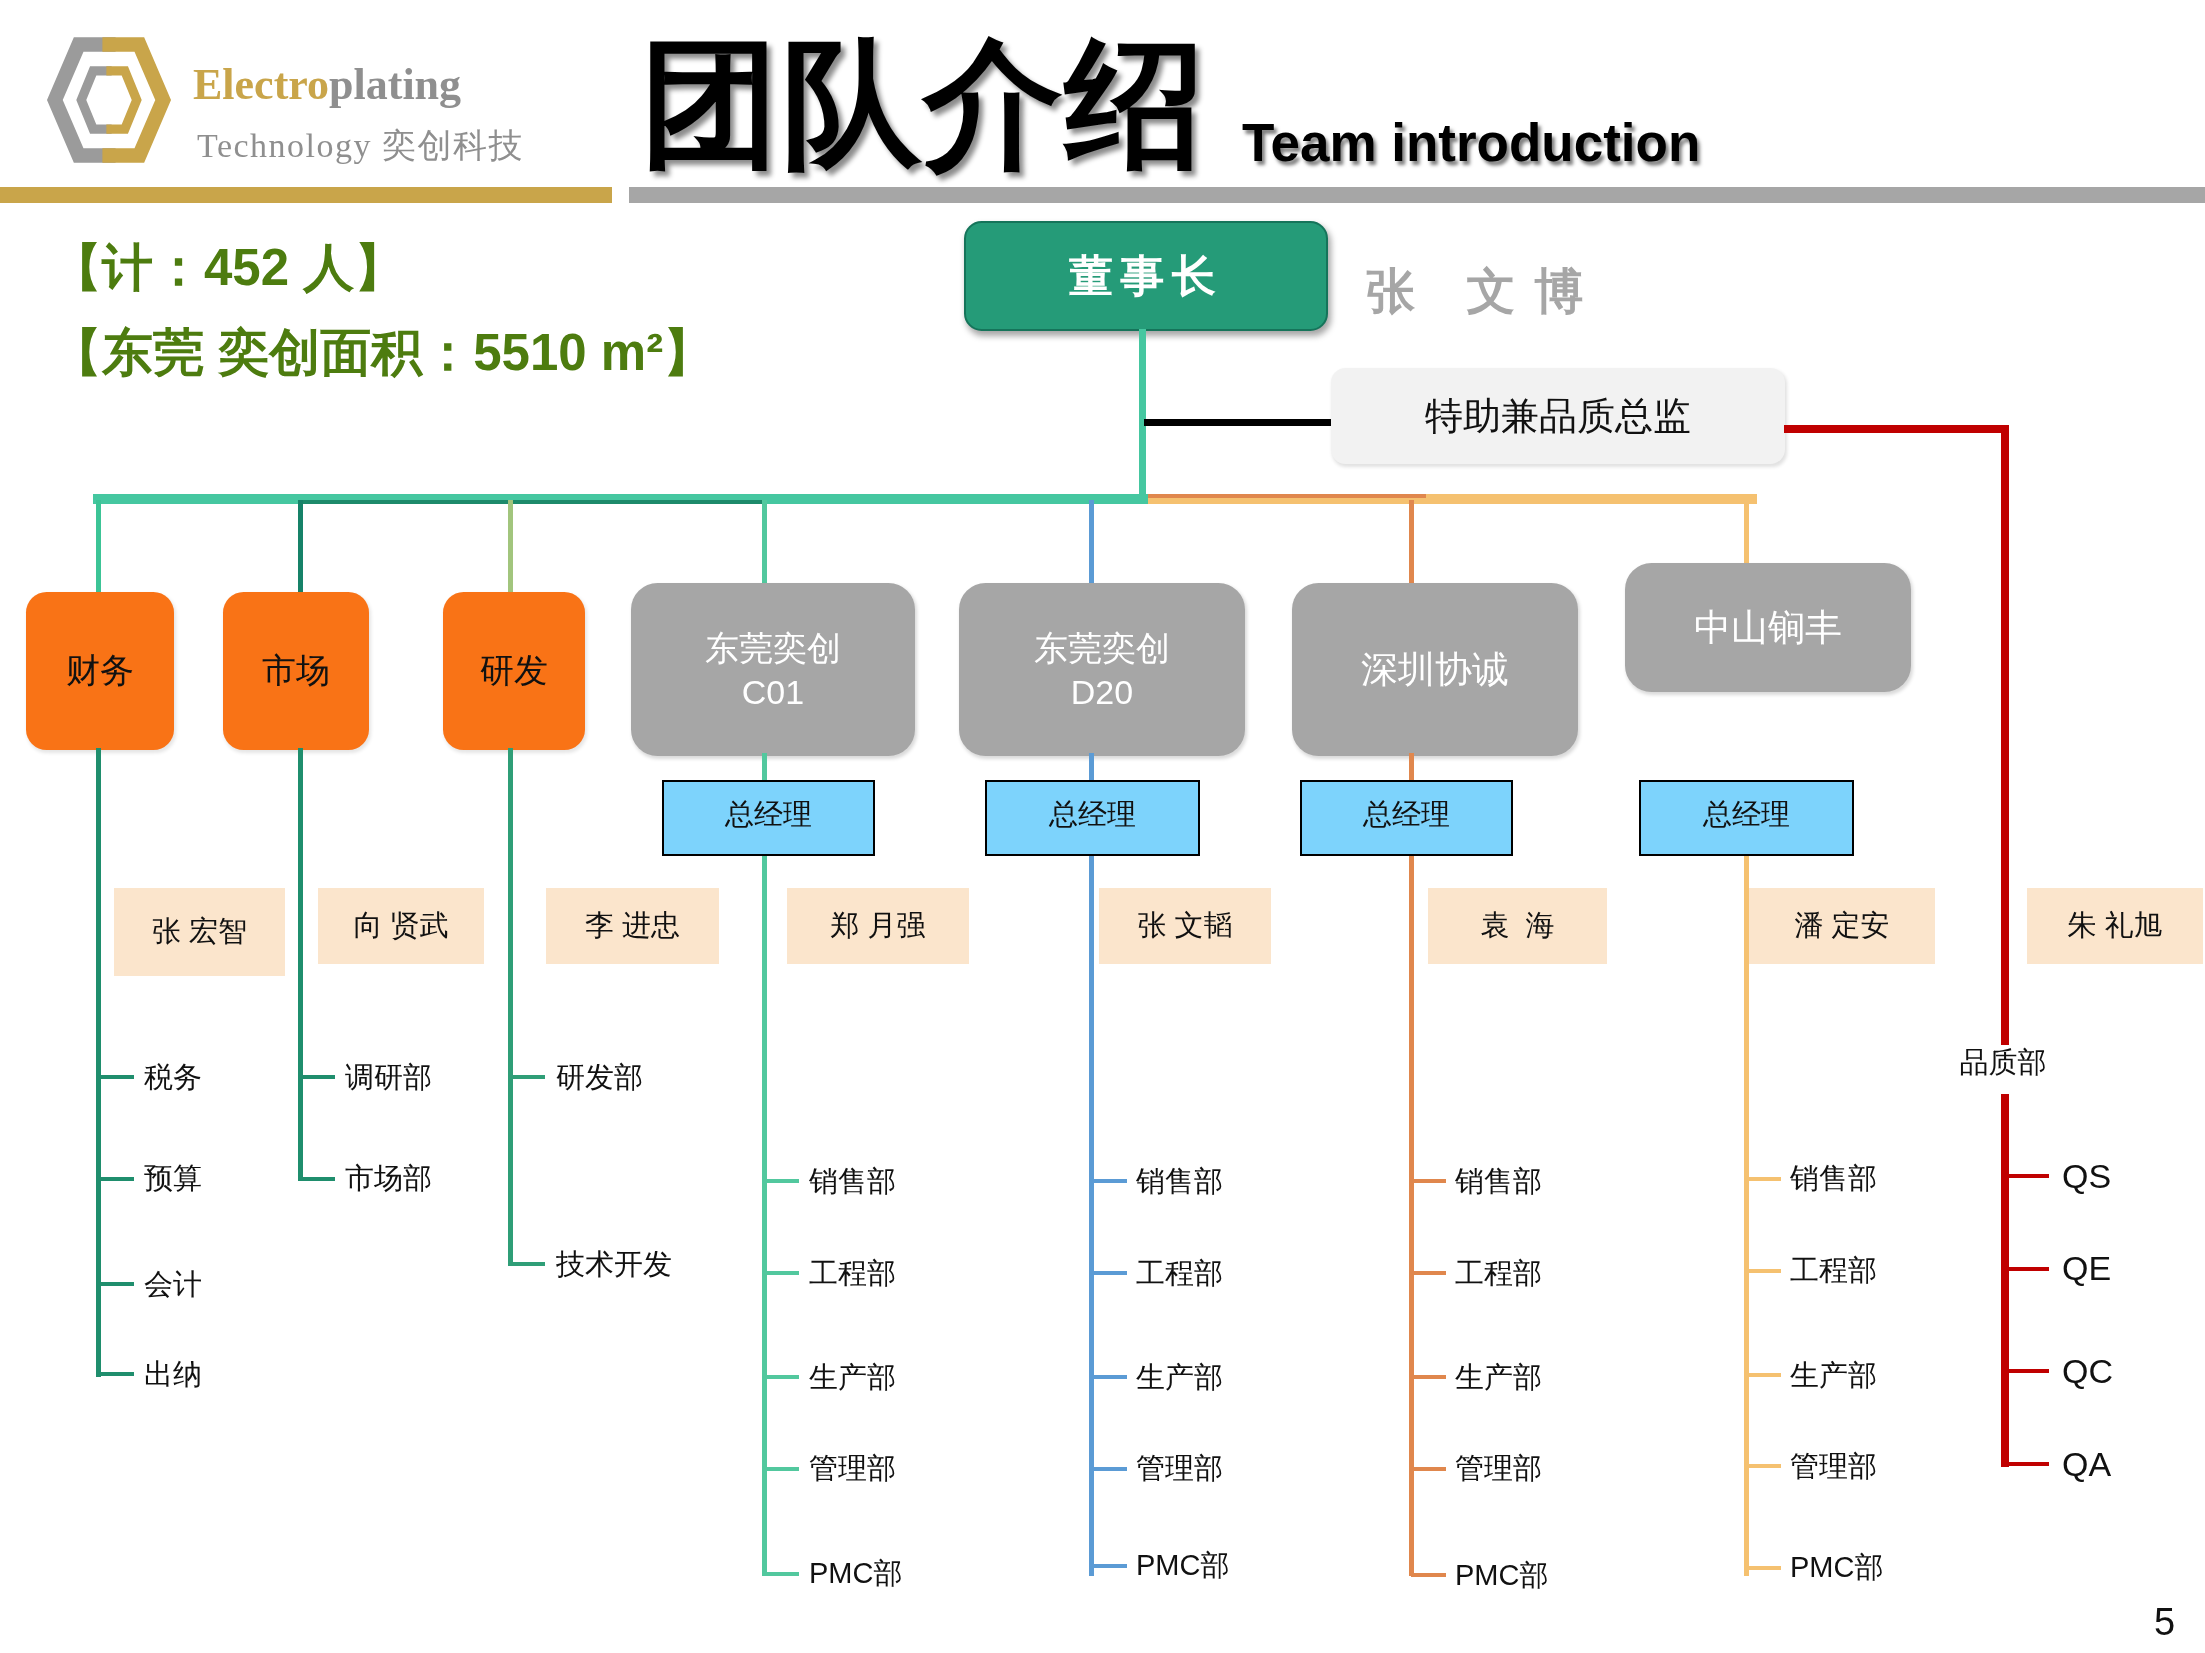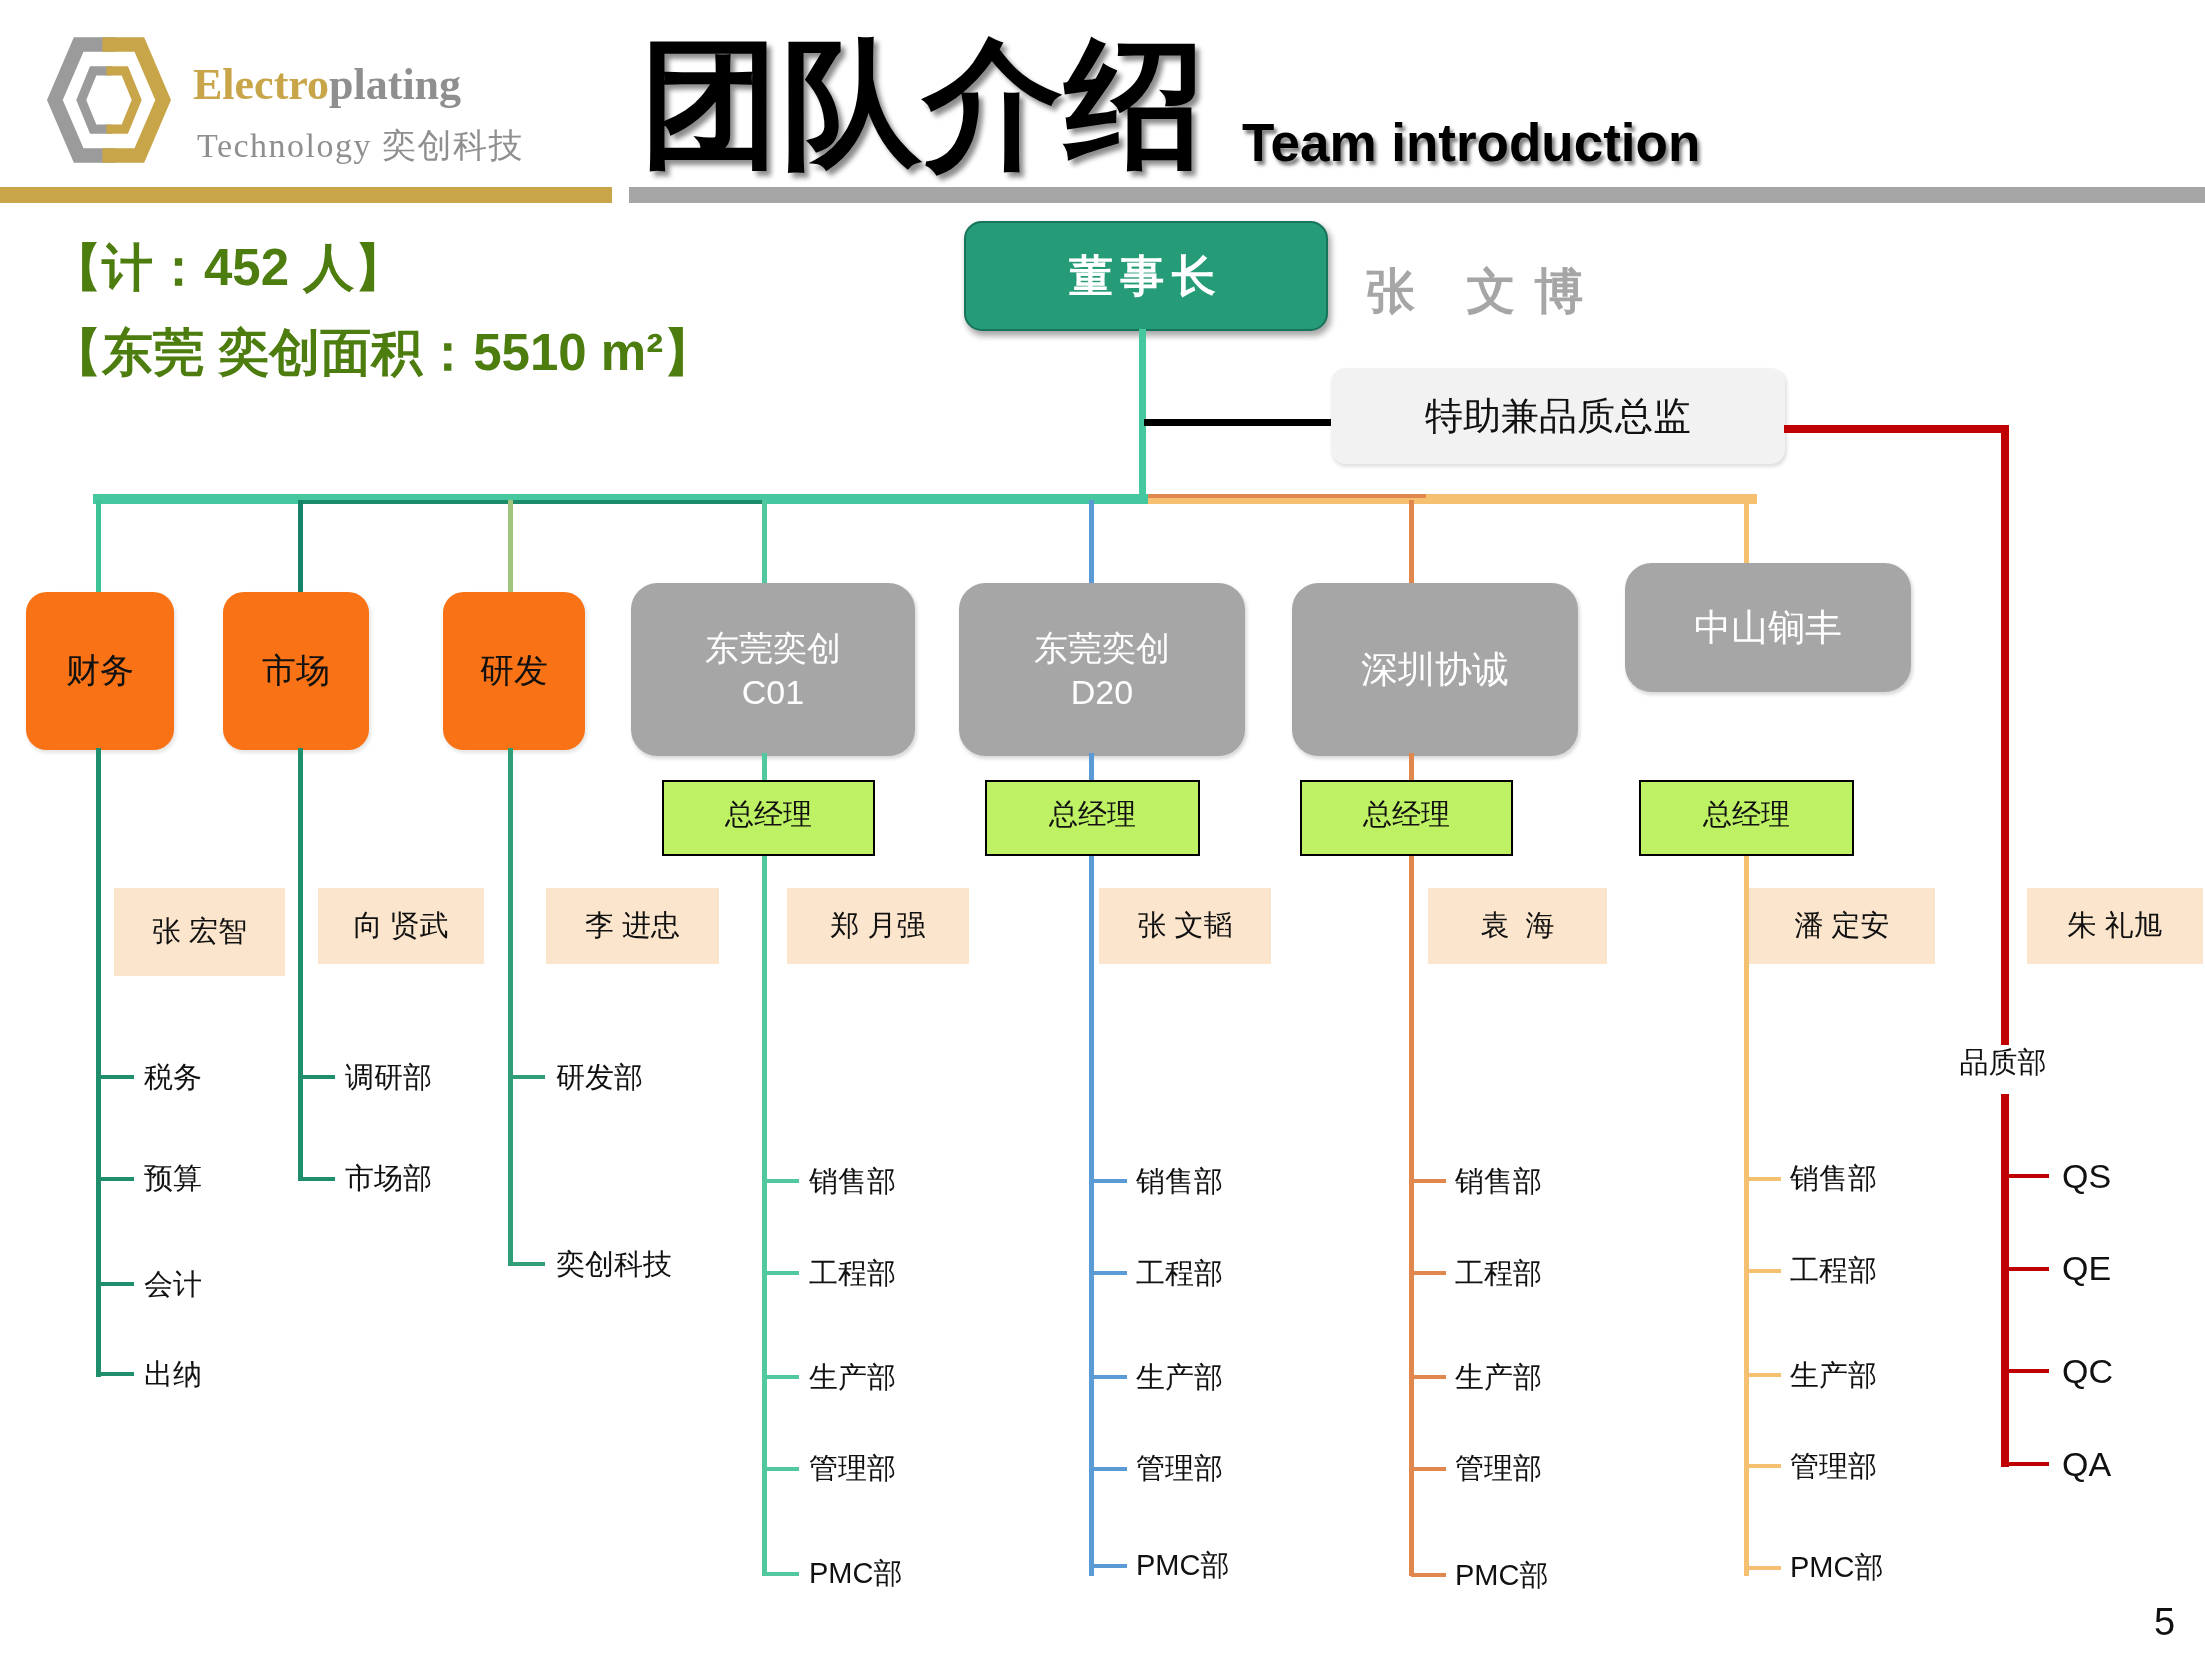--- a/index.html
+++ b/index.html
@@ -9,21 +9,21 @@
   .vline{position:absolute;width:5.1px;}
   .hline{position:absolute;}
   .tick{position:absolute;height:4.4px;}
   .band-seg{position:absolute;height:9.6px;}
   .band-strip{position:absolute;height:3.7px;}
   .light-box{position:absolute;background:#f97316;border-radius:20.6px;display:flex;align-items:center;justify-content:center;
              font-size:34px;color:#111;box-shadow:1.5px 2.2px 3.7px rgba(0,0,0,0.10);}
   .gray-box{position:absolute;background:#a6a6a6;border-radius:26.5px;display:flex;flex-direction:column;align-items:center;justify-content:center;
             color:#fff;font-size:34px;line-height:44px;box-shadow:1.5px 2.2px 3.7px rgba(0,0,0,0.15);text-align:center;}
   .gray-box .one-line{font-size:37px;}
-  .gm-box{position:absolute;background:#bef264;border:2.9px solid #000;display:flex;align-items:flex-start;justify-content:center;
+  .gm-box{position:absolute;background:#7dd3fc;border:2.9px solid #000;display:flex;align-items:flex-start;justify-content:center;
           font-size:29px;padding-top:13.2px;box-sizing:border-box;}
   .name-box{position:absolute;background:#fbe5cc;display:flex;align-items:center;justify-content:center;font-size:29px;color:#111;}
   .item-label{position:absolute;height:35px;line-height:35px;font-size:29px;color:#111;white-space:nowrap;}
   .q-label{position:absolute;height:35px;line-height:35px;font-size:34px;color:#111;white-space:nowrap;}
   .chairman{position:absolute;left:964px;top:221px;width:364px;height:110px;background:#259b78;border:2.9px solid #15745a;border-radius:17.6px;
             display:flex;align-items:center;justify-content:center;color:#fff;font-size:44px;font-weight:bold;letter-spacing:7.4px;
             box-shadow:2.9px 4.4px 5.9px rgba(0,0,0,0.35);box-sizing:border-box;}
   .chairman-name{position:absolute;left:1366px;top:259px;font-size:49px;font-weight:bold;color:#a6a6a6;letter-spacing:19px;white-space:nowrap;}
   .assistant{position:absolute;left:1331px;top:368px;width:454px;height:96px;background:#f2f2f2;border-radius:14.7px;
              display:flex;align-items:center;justify-content:center;font-size:38px;color:#111;box-shadow:1.5px 2.2px 3.7px rgba(0,0,0,0.12);}
@@ -105,21 +105,21 @@
   <div class="light-box" style="left:443px;top:592px;width:142px;height:158px;">
       <span>研发</span>
     </div>
   <div class="vline" style="left:508px;top:748px;height:518px;background:#2f9e77;"></div>
   <div class="name-box" style="left:546px;top:888px;width:173px;height:76px;">
       <span>李 进忠</span>
     </div>
   <div class="tick" style="left:510px;top:1075px;width:35px;background:#2f9e77;"></div>
   <div class="item-label" style="left:556px;top:1060px;">研发部</div>
   <div class="tick" style="left:510px;top:1262px;width:35px;background:#2f9e77;"></div>
-  <div class="item-label" style="left:556px;top:1247px;">奕创科技</div>
+  <div class="item-label" style="left:556px;top:1247px;">技术开发</div>
 
   <div class="vline" style="left:762px;top:500px;height:88px;background:#52c89e;"></div>
   <div class="gray-box" style="left:631px;top:583px;width:284px;height:173px;">
     <span>东莞奕创</span>
     <span>C01</span>
   </div>
   <div class="vline" style="left:762px;top:753px;height:29px;background:#52c89e;"></div>
   <div class="gm-box" style="left:662px;top:780px;width:213px;height:76px;">总经理</div>
   <div class="vline" style="left:762px;top:856px;height:720px;background:#52c89e;"></div>
   <div class="name-box" style="left:787px;top:888px;width:182px;height:76px;">

